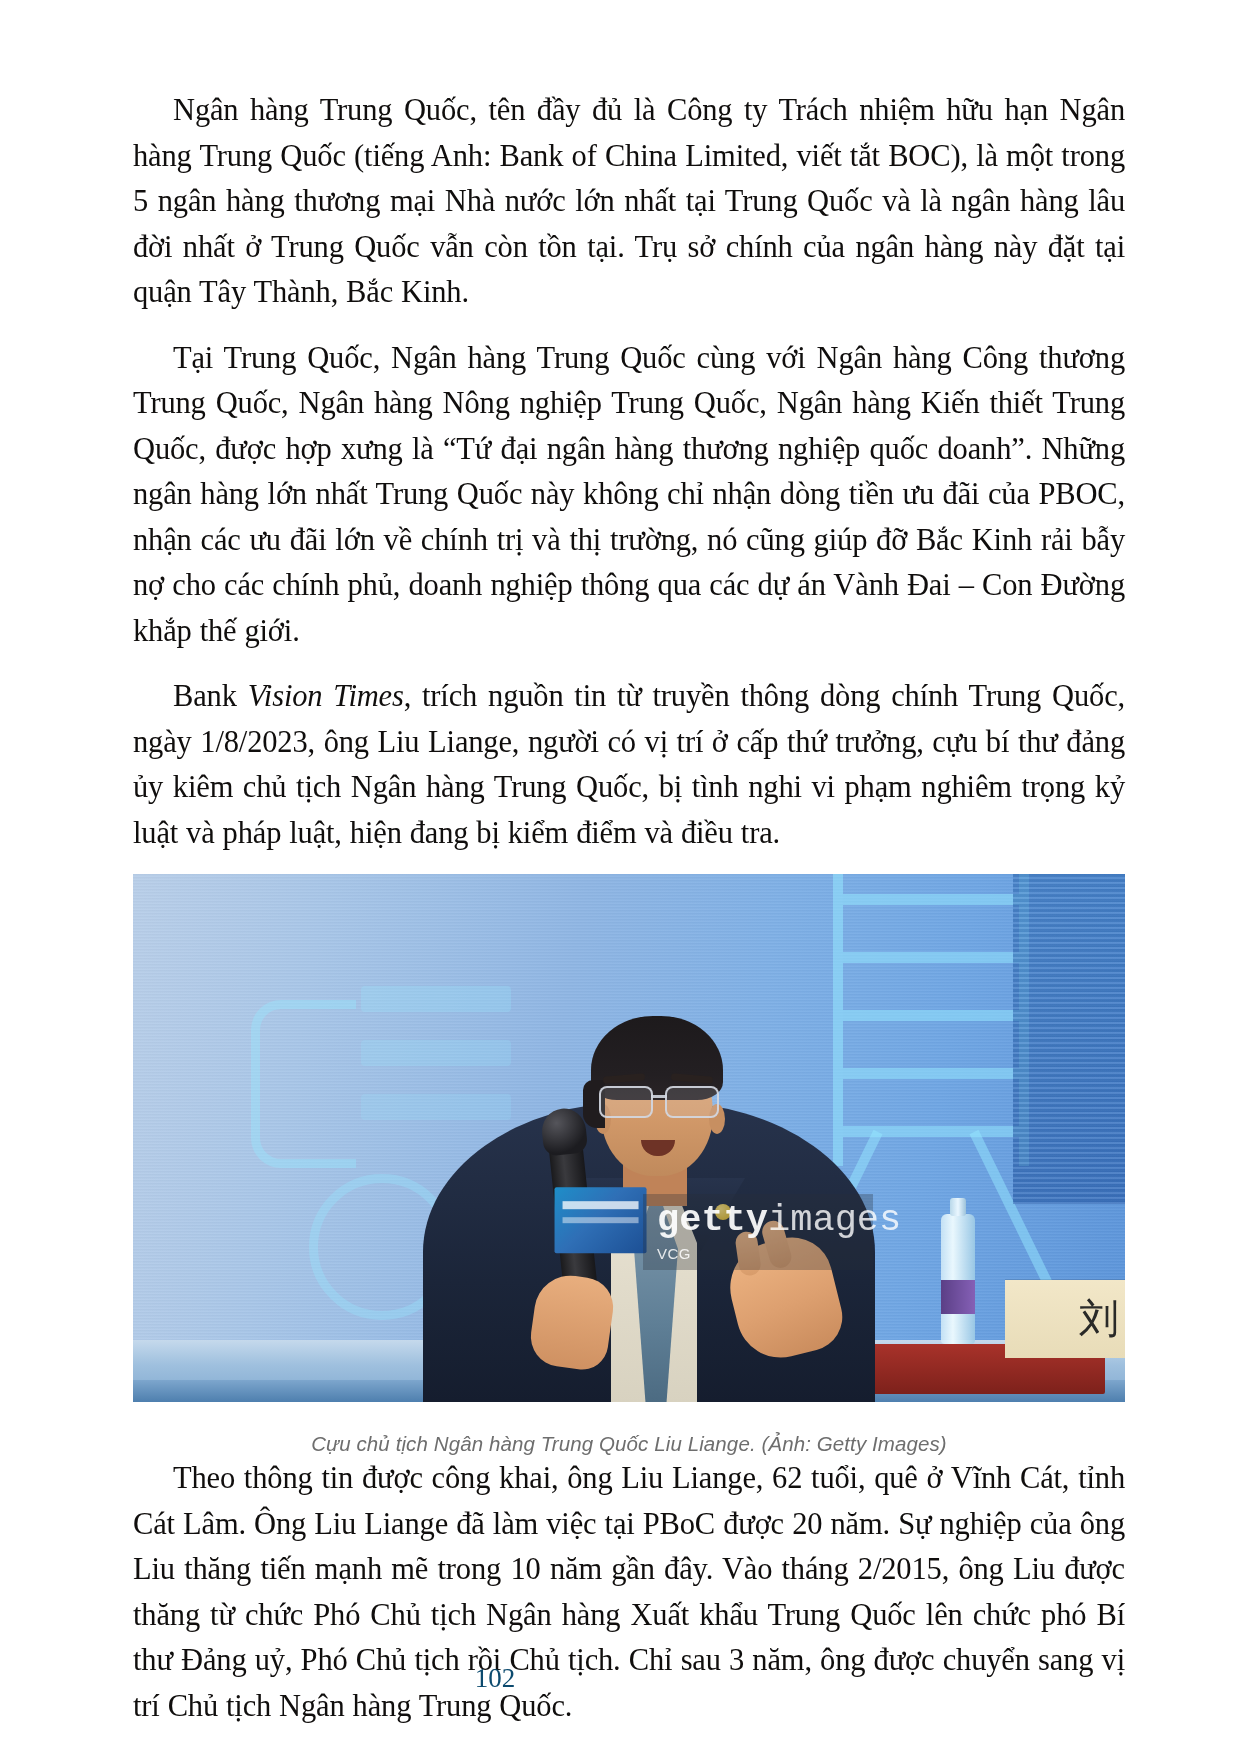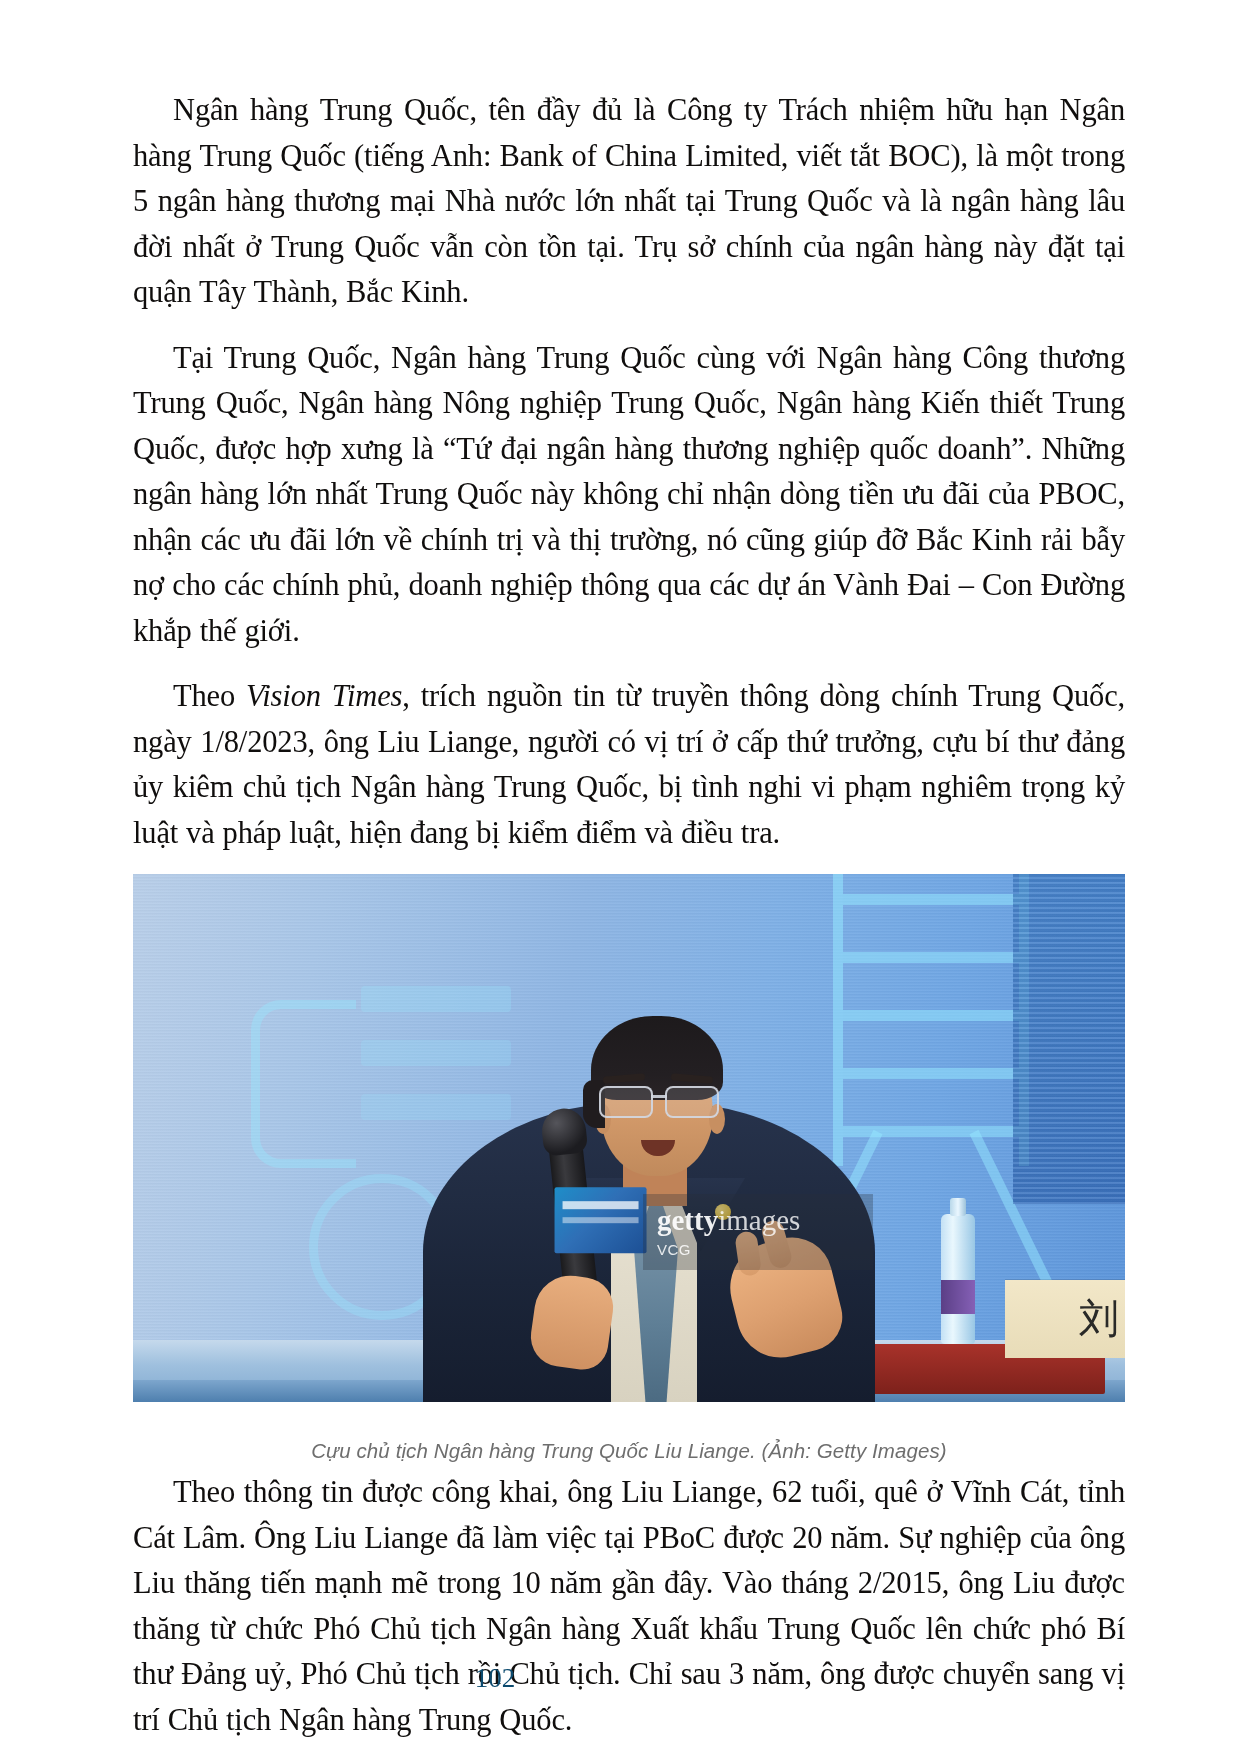--- a/index.html
+++ b/index.html
@@ -286,38 +286,38 @@
   .watermark {
     position:absolute;
     left: 510px; top: 320px;
     width: 230px; height: 76px;
     background: rgba(40,46,55,0.30);
     display:flex; flex-direction:column; justify-content:center;
     padding-left: 14px;
     box-sizing: border-box;
   }
   .watermark .wm1 {
-    font-family: Liberation Serif, serif;
-    font-size: 29px;
+    font-family: Liberation Mono, monospace;
+    font-size: 37px;
     color: rgba(255,255,255,0.92);
     line-height: 1;
     white-space: nowrap;
   }
   .watermark .wm1 b { font-weight: 700; }
   .watermark .wm1 span { font-weight: 400; color: rgba(255,255,255,0.80); }
   .watermark .wm2 {
     font-family: "Liberation Sans", sans-serif;
     font-size: 15px;
     color: rgba(255,255,255,0.85);
     margin-top: 6px;
     letter-spacing: 0.5px;
   }
 
   .caption {
-    margin: 7px;
+    margin: 0;
     padding-top: 30px;
     text-align: center;
     font-family: "Liberation Sans", "DejaVu Sans", sans-serif;
     font-style: italic;
     font-size: 20.5px;
     color: #6e6e6e;
     letter-spacing: 0.1px;
   }
 
   .after-figure { margin-top: 32px; }
@@ -334,21 +334,21 @@
 </head>
 <body>
 
 <div class="page">
   <div class="content">
 
     <p class="body-par">Ngân hàng Trung Quốc, tên đầy đủ là Công ty Trách nhiệm hữu hạn Ngân hàng Trung Quốc (tiếng Anh: Bank of China Limited, viết tắt BOC), là một trong 5 ngân hàng thương mại Nhà nước lớn nhất tại Trung Quốc và là ngân hàng lâu đời nhất ở Trung Quốc vẫn còn tồn tại. Trụ sở chính của ngân hàng này đặt tại quận Tây Thành, Bắc Kinh.</p>
 
     <p class="body-par">Tại Trung Quốc, Ngân hàng Trung Quốc cùng với Ngân hàng Công thương Trung Quốc, Ngân hàng Nông nghiệp Trung Quốc, Ngân hàng Kiến thiết Trung Quốc, được hợp xưng là “Tứ đại ngân hàng thương nghiệp quốc doanh”. Những ngân hàng lớn nhất Trung Quốc này không chỉ nhận dòng tiền ưu đãi của PBOC, nhận các ưu đãi lớn về chính trị và thị trường, nó cũng giúp đỡ Bắc Kinh rải bẫy nợ cho các chính phủ, doanh nghiệp thông qua các dự án Vành Đai – Con Đường khắp thế giới.</p>
 
-    <p class="body-par tight"><span>Theo </span><em class="title-italic">Vision Times</em><span>, trích nguồn tin từ truyền thông dòng chính Trung Quốc, ngày 1/8/2023, ông Liu Liange, người có vị trí ở cấp thứ trưởng, cựu bí thư đảng ủy kiêm chủ tịch Ngân hàng Trung Quốc, bị tình nghi vi phạm nghiêm trọng kỷ luật và pháp luật, hiện đang bị kiểm điểm và điều tra.</span></p>
+    <p class="body-par tight"><span>Bank </span><em class="title-italic">Vision Times</em><span>, trích nguồn tin từ truyền thông dòng chính Trung Quốc, ngày 1/8/2023, ông Liu Liange, người có vị trí ở cấp thứ trưởng, cựu bí thư đảng ủy kiêm chủ tịch Ngân hàng Trung Quốc, bị tình nghi vi phạm nghiêm trọng kỷ luật và pháp luật, hiện đang bị kiểm điểm và điều tra.</span></p>
 
     <figure class="figure">
       <div class="figure-frame">
         <div class="backdrop"></div>
 
         <div class="glyph g1"></div>
         <div class="glyph g3"></div>
         <div class="glyph g4"></div>
         <div class="glyph g5"></div>
         <div class="glyph g2"></div>

